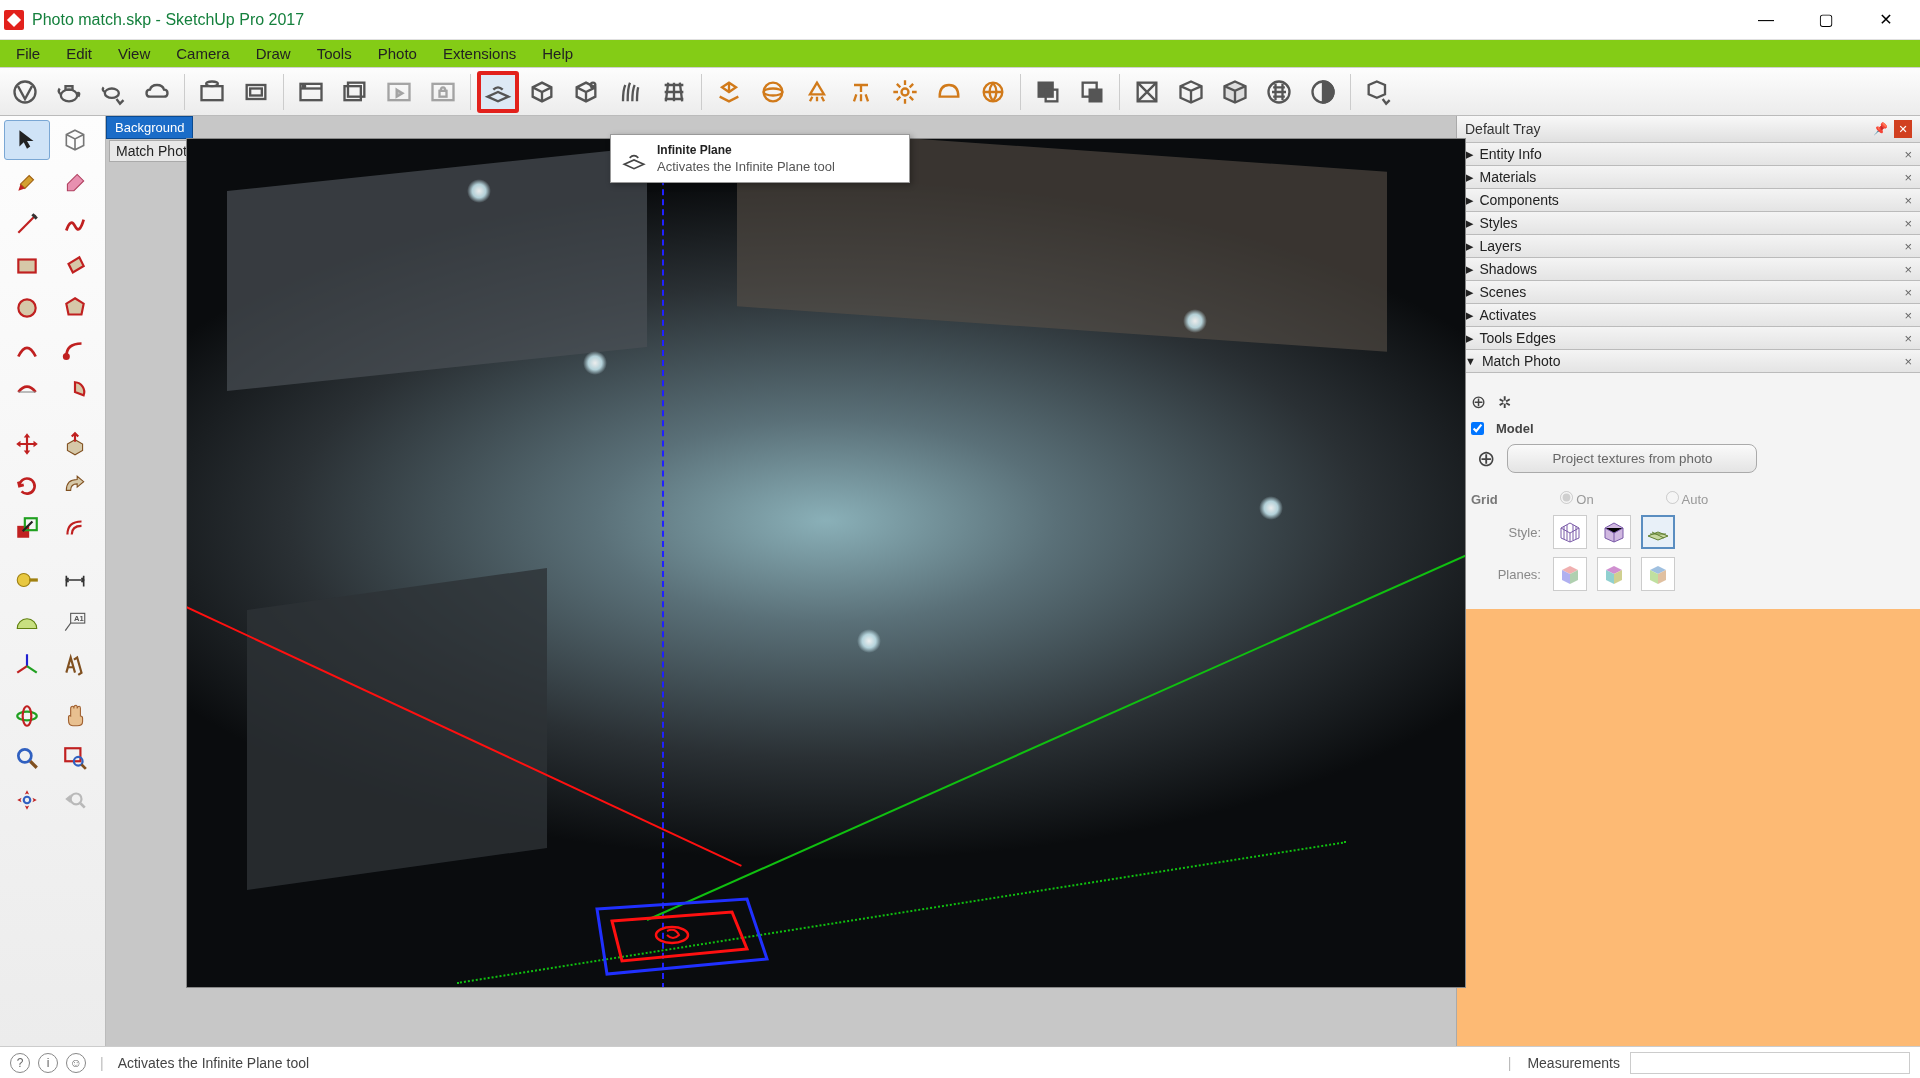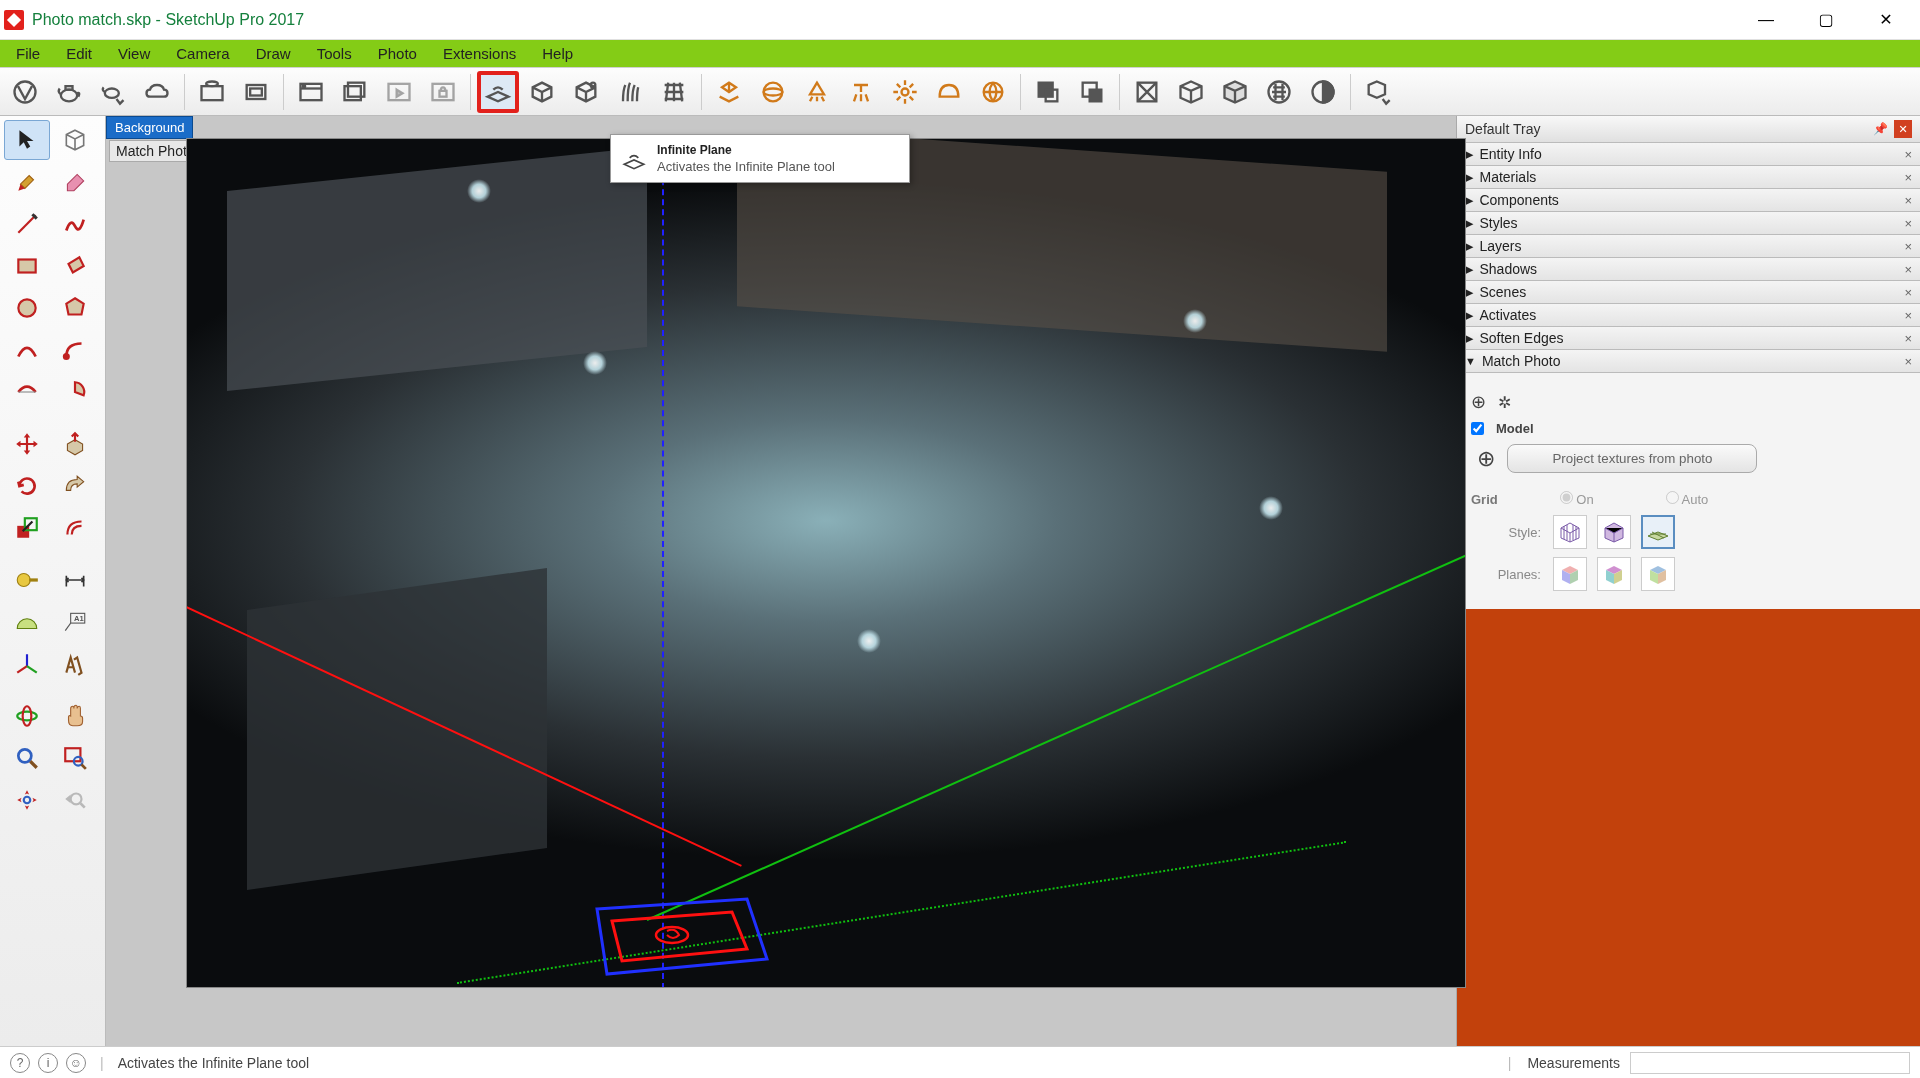--- a/index.html
+++ b/index.html
@@ -48,21 +48,21 @@
 .gl2 { left: 270px; top: 843px; width: 900px; border-top: 2px dotted #10c010; background: none; transform: rotate(-9deg); height: 0; }
 .grid-quad { position: absolute; left: 380px; top: 740px; width: 220px; height: 110px; }
 .grid-quad svg { width: 100%; height: 100%; }
 .lens { position: absolute; width: 24px; height: 24px; background: radial-gradient(circle, #fff 0%, #c0e0e8 40%, transparent 70%); border-radius: 50%; opacity: .9; }
 
 .tooltip { position: absolute; left: 610px; top: 134px; width: 300px; background: #fff; border: 1px solid #999; box-shadow: 2px 2px 6px rgba(0,0,0,.3); padding: 8px 10px; display: flex; gap: 10px; align-items: flex-start; z-index: 100; }
 .tooltip .tt-icon { width: 26px; height: 26px; margin-top: 4px; }
 .tooltip .tt-title { font-weight: bold; font-size: 12px; color: #222; }
 .tooltip .tt-desc { font-size: 13px; color: #555; margin-top: 2px; }
 
-.right-tray { width: 464px; background: #c2410c; border-left: 1px solid #aaa; display: flex; flex-direction: column; }
+.right-tray { width: 464px; background: #fdba74; border-left: 1px solid #aaa; display: flex; flex-direction: column; }
 .tray-header { background: linear-gradient(#f8f8f8,#e0e0e0); padding: 4px 8px; font-size: 14px; color: #333; border-bottom: 1px solid #bbb; display: flex; align-items: center; }
 .tray-header .pin { margin-left: auto; font-size: 12px; margin-right: 6px; }
 .tray-header .xbtn { width: 18px; height: 18px; background: #d14020; color: #fff; display: flex; align-items: center; justify-content: center; font-size: 11px; }
 .tray-panel { background: linear-gradient(#f4f4f4,#e4e4e4); border-bottom: 1px solid #bbb; padding: 3px 8px; font-size: 14px; color: #222; display: flex; align-items: center; }
 .tray-panel .arrow { margin-right: 6px; font-size: 11px; }
 .tray-panel .xsm { margin-left: auto; color: #666; font-size: 13px; }
 .tray-body { background: #f4f4f4; padding: 10px 14px; font-size: 13px; color: #444; }
 .tray-body .row { display: flex; align-items: center; margin: 8px 0; gap: 12px; }
 .tray-body label { color: #888; min-width: 70px; text-align: right; }
 .tray-body .btn { background: linear-gradient(#fafafa,#e4e4e4); border: 1px solid #aaa; padding: 6px 22px; border-radius: 8px; color: #666; }
@@ -585,21 +585,21 @@
         <span>Scenes</span>
         <span class="xsm">×</span>
       </div>
     <div class="tray-panel">
         <span class="arrow">▶</span>
         <span>Activates</span>
         <span class="xsm">×</span>
       </div>
     <div class="tray-panel">
         <span class="arrow">▶</span>
-        <span>Soften Edges</span>
+        <span>Tools Edges</span>
         <span class="xsm">×</span>
       </div>
     <div class="tray-panel">
         <span class="arrow">▼</span>
         <span>Match Photo</span>
         <span class="xsm">×</span>
       </div>
     <div class="tray-body">
       <div class="row">
         <span style="font-size:18px">⊕</span>

